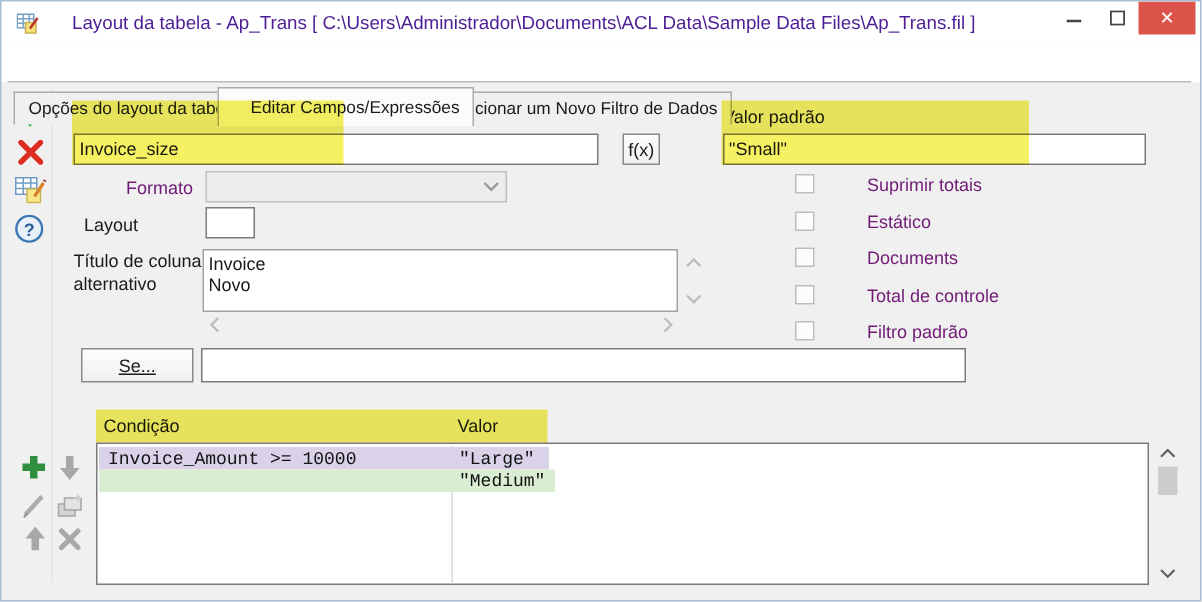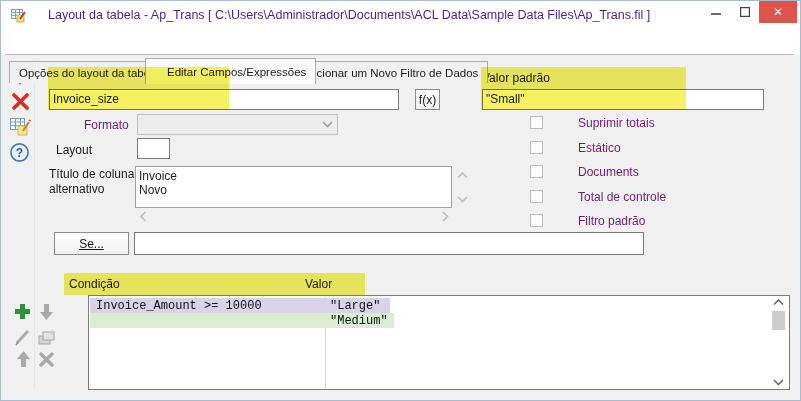--- a/index.html
+++ b/index.html
@@ -32,21 +32,21 @@
   .tbox { position:absolute; background:#fff; border:1px solid #7a7a7a; font-size:12px; padding:2px 3px; white-space:pre; overflow:hidden; }
   .combo { position:absolute; background:#ececec; border:1px solid #c0c0c0; }
   .combo .chev { position:absolute; right:4px; top:6px; }
   .btn { position:absolute; background:linear-gradient(#fdfdfd,#f0f0f0); border:1px solid #8a8a8a; display:flex; align-items:center; justify-content:center; font-size:12px; }
   .hl { position:absolute; background:rgba(243,238,70,0.85); mix-blend-mode:multiply; z-index:5; pointer-events:none; }
   .icon { position:absolute; display:block; }
   .cb { position:absolute; width:13px; height:13px; background:#fcfcfc; border:1px solid #bdbdbd; }
   
   .chevgray { position:absolute; }
   
-  .listbox { position:absolute; left:63px; top:240px; width:702px; height:95px; background:#fff; border:1px solid #7a7a7a;margin-left:24px; }
+  .listbox { position:absolute; left:63px; top:240px; width:702px; height:95px; background:#fff; border:1px solid #7a7a7a; }
   .listrow { position:absolute; left:1px; height:15px; font-family:"Liberation Mono","DejaVu Sans Mono",monospace; font-size:12px; color:#111; white-space:pre; }
   .listrow .cond { position:absolute; left:6px; top:1px; }
   .listrow .val  { position:absolute; left:240px; top:1px; }
   .colsep { position:absolute; left:236px; top:1px; width:1px; height:92px; background:#d8d8d8; }
   .sbar { position:absolute; left:769px; top:240px; width:17px; height:95px; }
   .sbar .thumb { position:absolute; left:2px; top:16px; width:13px; height:19px; background:#cdcdcd; }
 </style>
 </head>
 <body>
 

